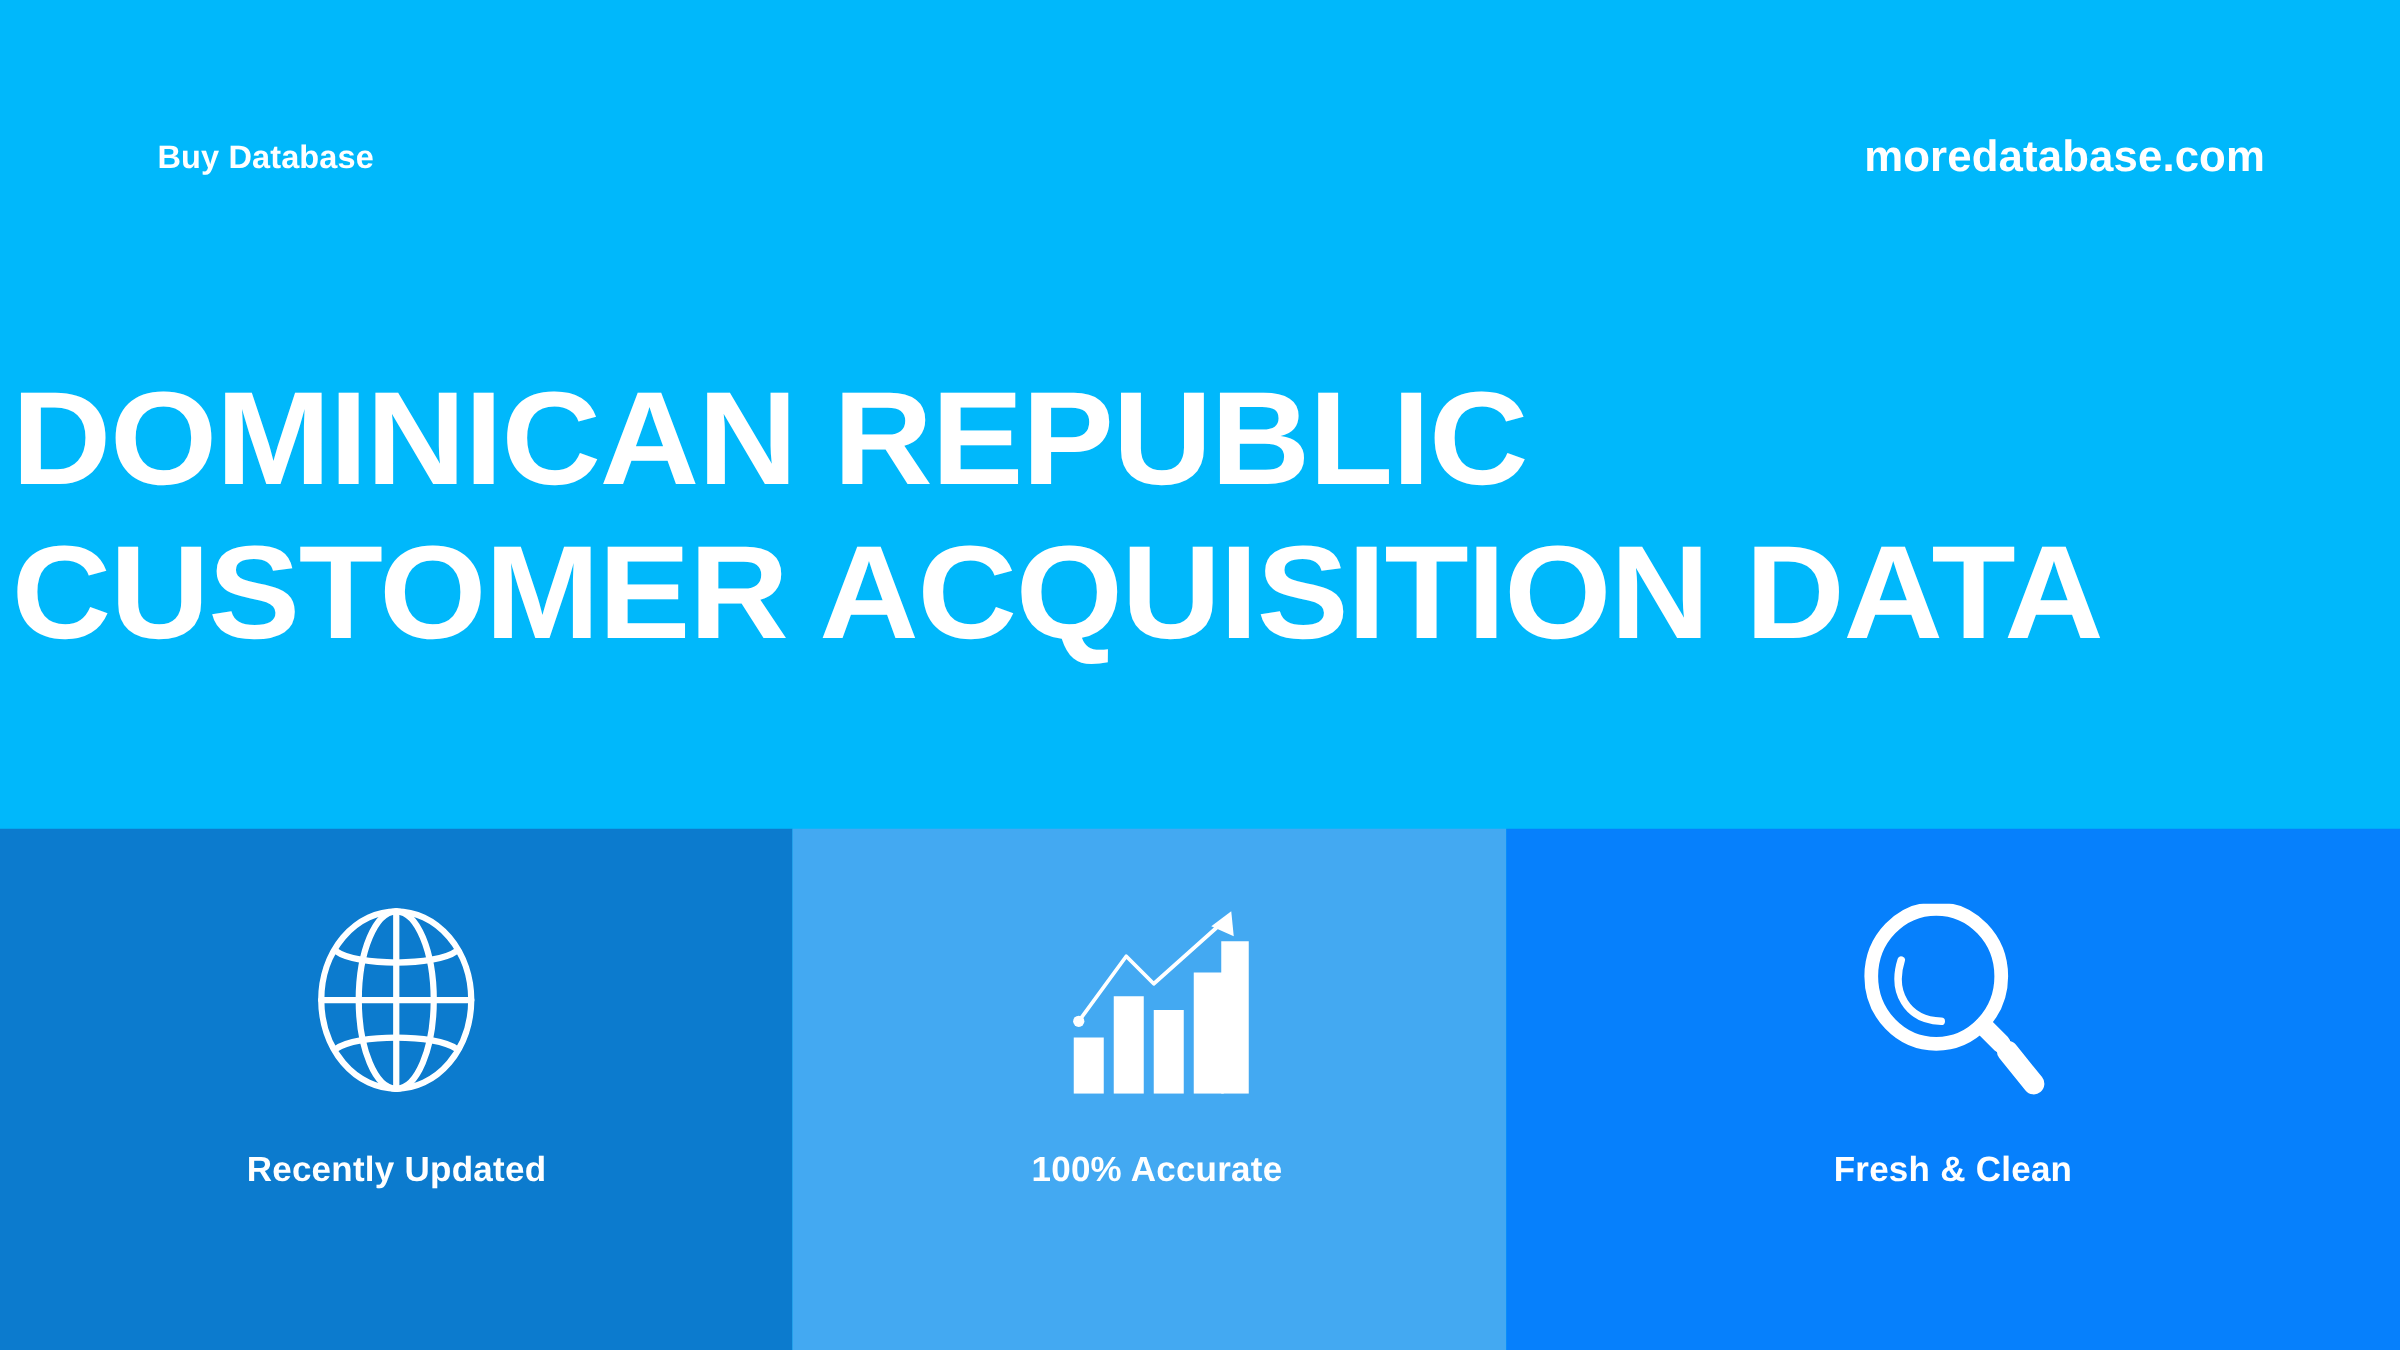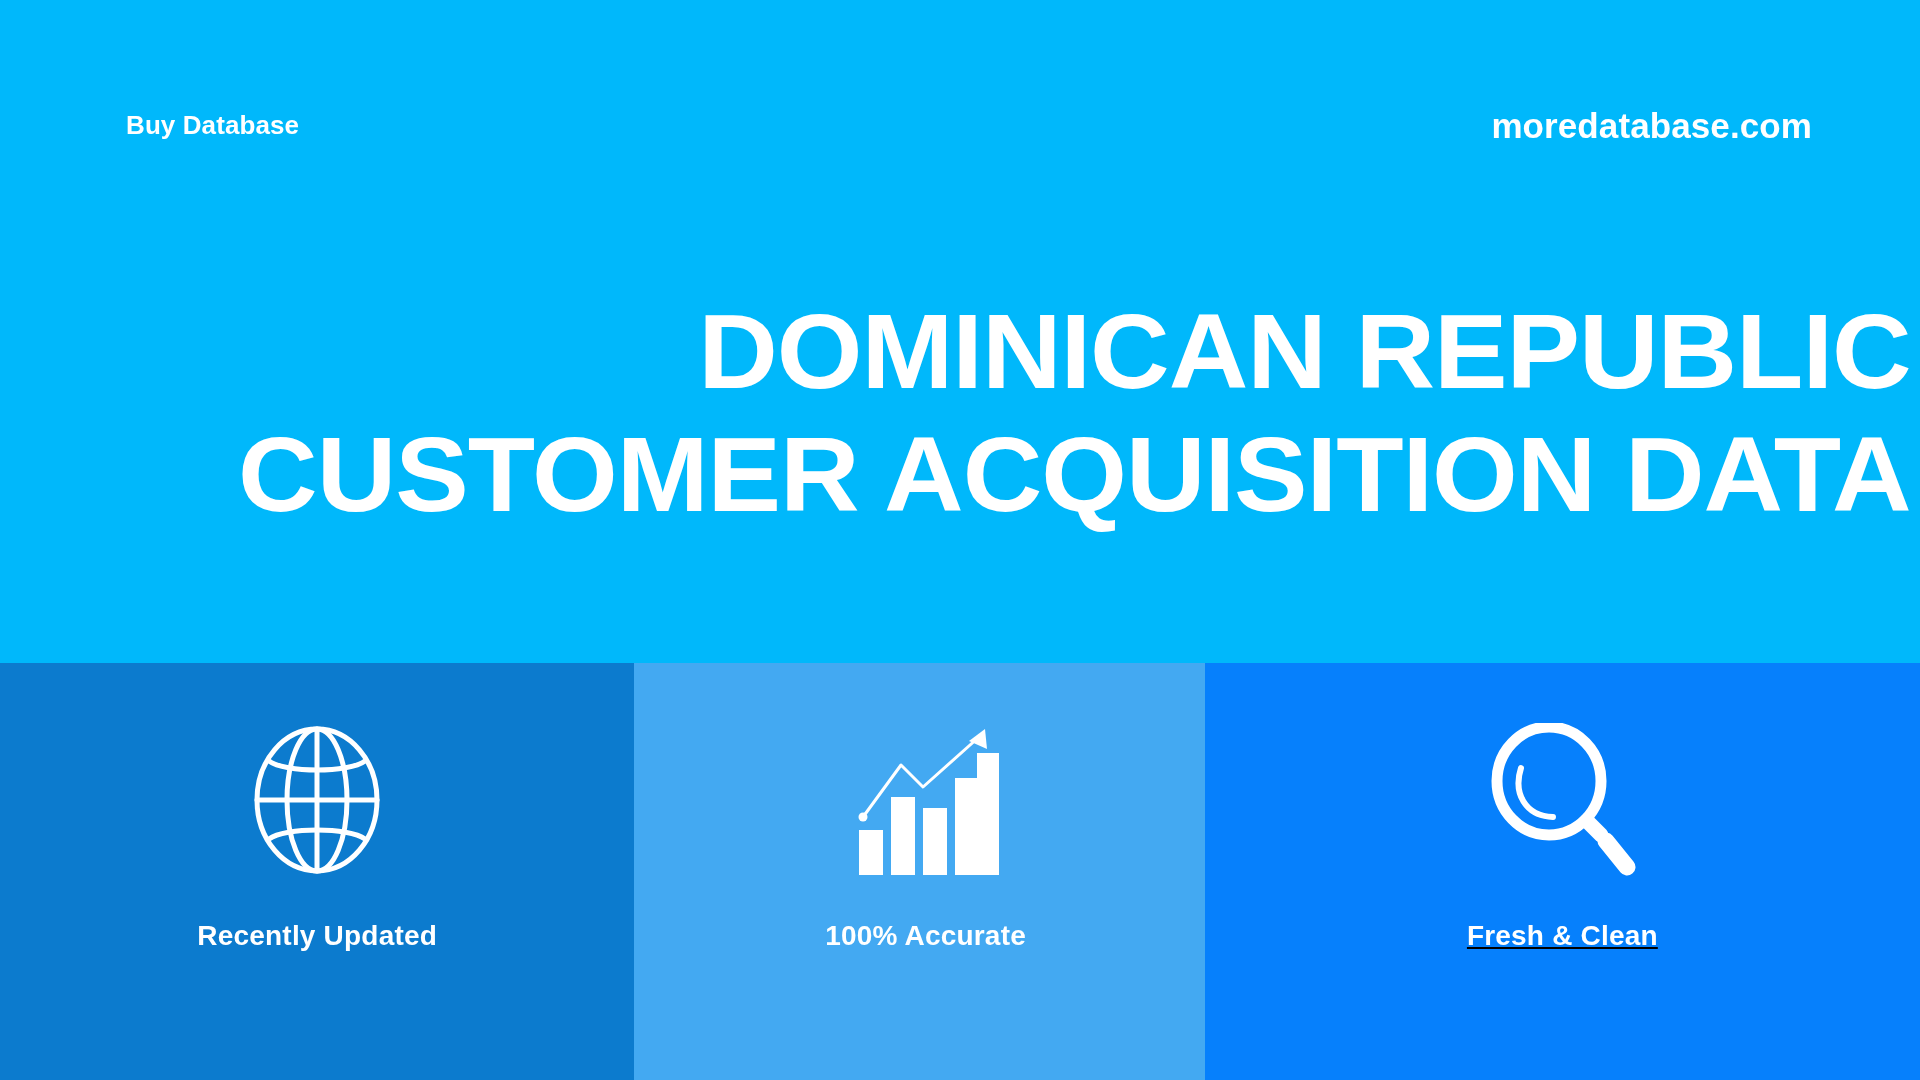--- a/index.html
+++ b/index.html
@@ -61,21 +61,21 @@
     letter-spacing: 0.1px;
     line-height: 1;
     white-space: nowrap;
   }
 
   .title-block {
     position: absolute;
     top: 290px;
     left: 0;
     right: 0;
-    text-align: right;
+    text-align: left;
     padding: 0 46px;
     box-sizing: border-box;
   }
 
   .title-line {
     color: #ffffff;
     font-weight: bold;
     font-size: 106px;
     line-height: 1.16;
     letter-spacing: -1px;
@@ -98,21 +98,21 @@
     display: flex;
     flex-direction: column;
     align-items: center;
     justify-content: flex-start;
     box-sizing: border-box;
     overflow: hidden;
   }
 
   .panel-recently-updated { width: 643px;  background: #0c7bce; }
   .panel-accurate         { width: 578px;  background: #43a9f2; padding-left: 12px; }
-  .panel-fresh-clean      { width: 725px;  background: #0680fc; text-decoration: underline; }
+  .panel-fresh-clean      { width: 725px;  background: #0680fc; }
 
   .panel-icon {
     margin-top: 57px;
     width: 160px;
     height: 160px;
     display: flex;
     align-items: center;
     justify-content: center;
   }
 

